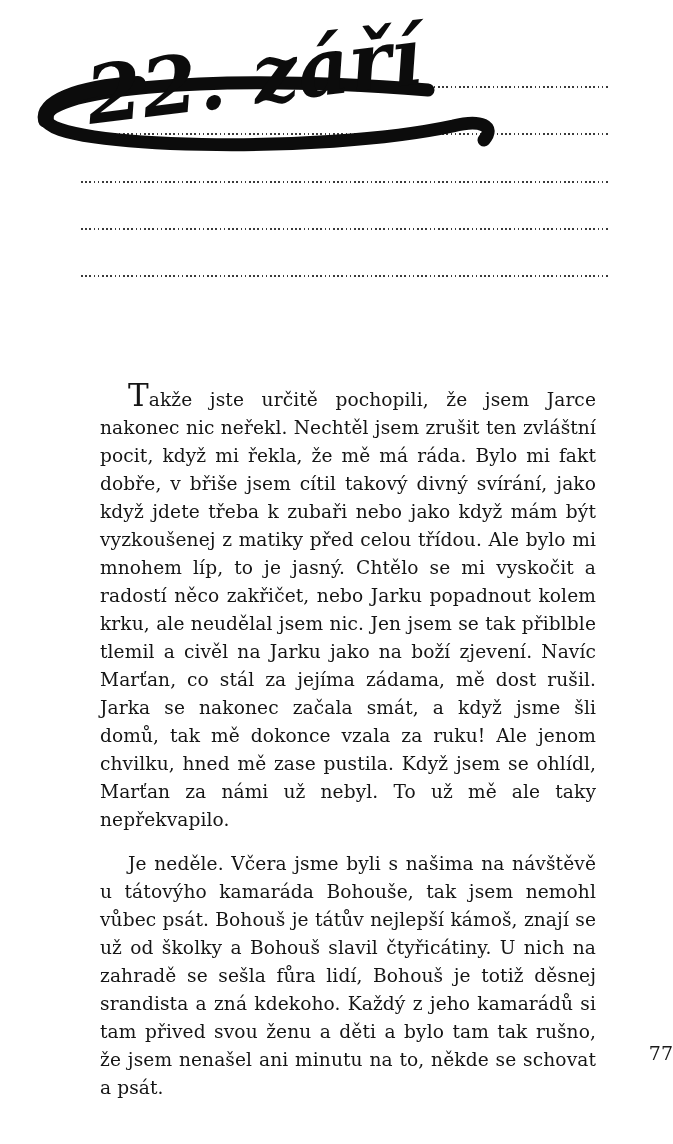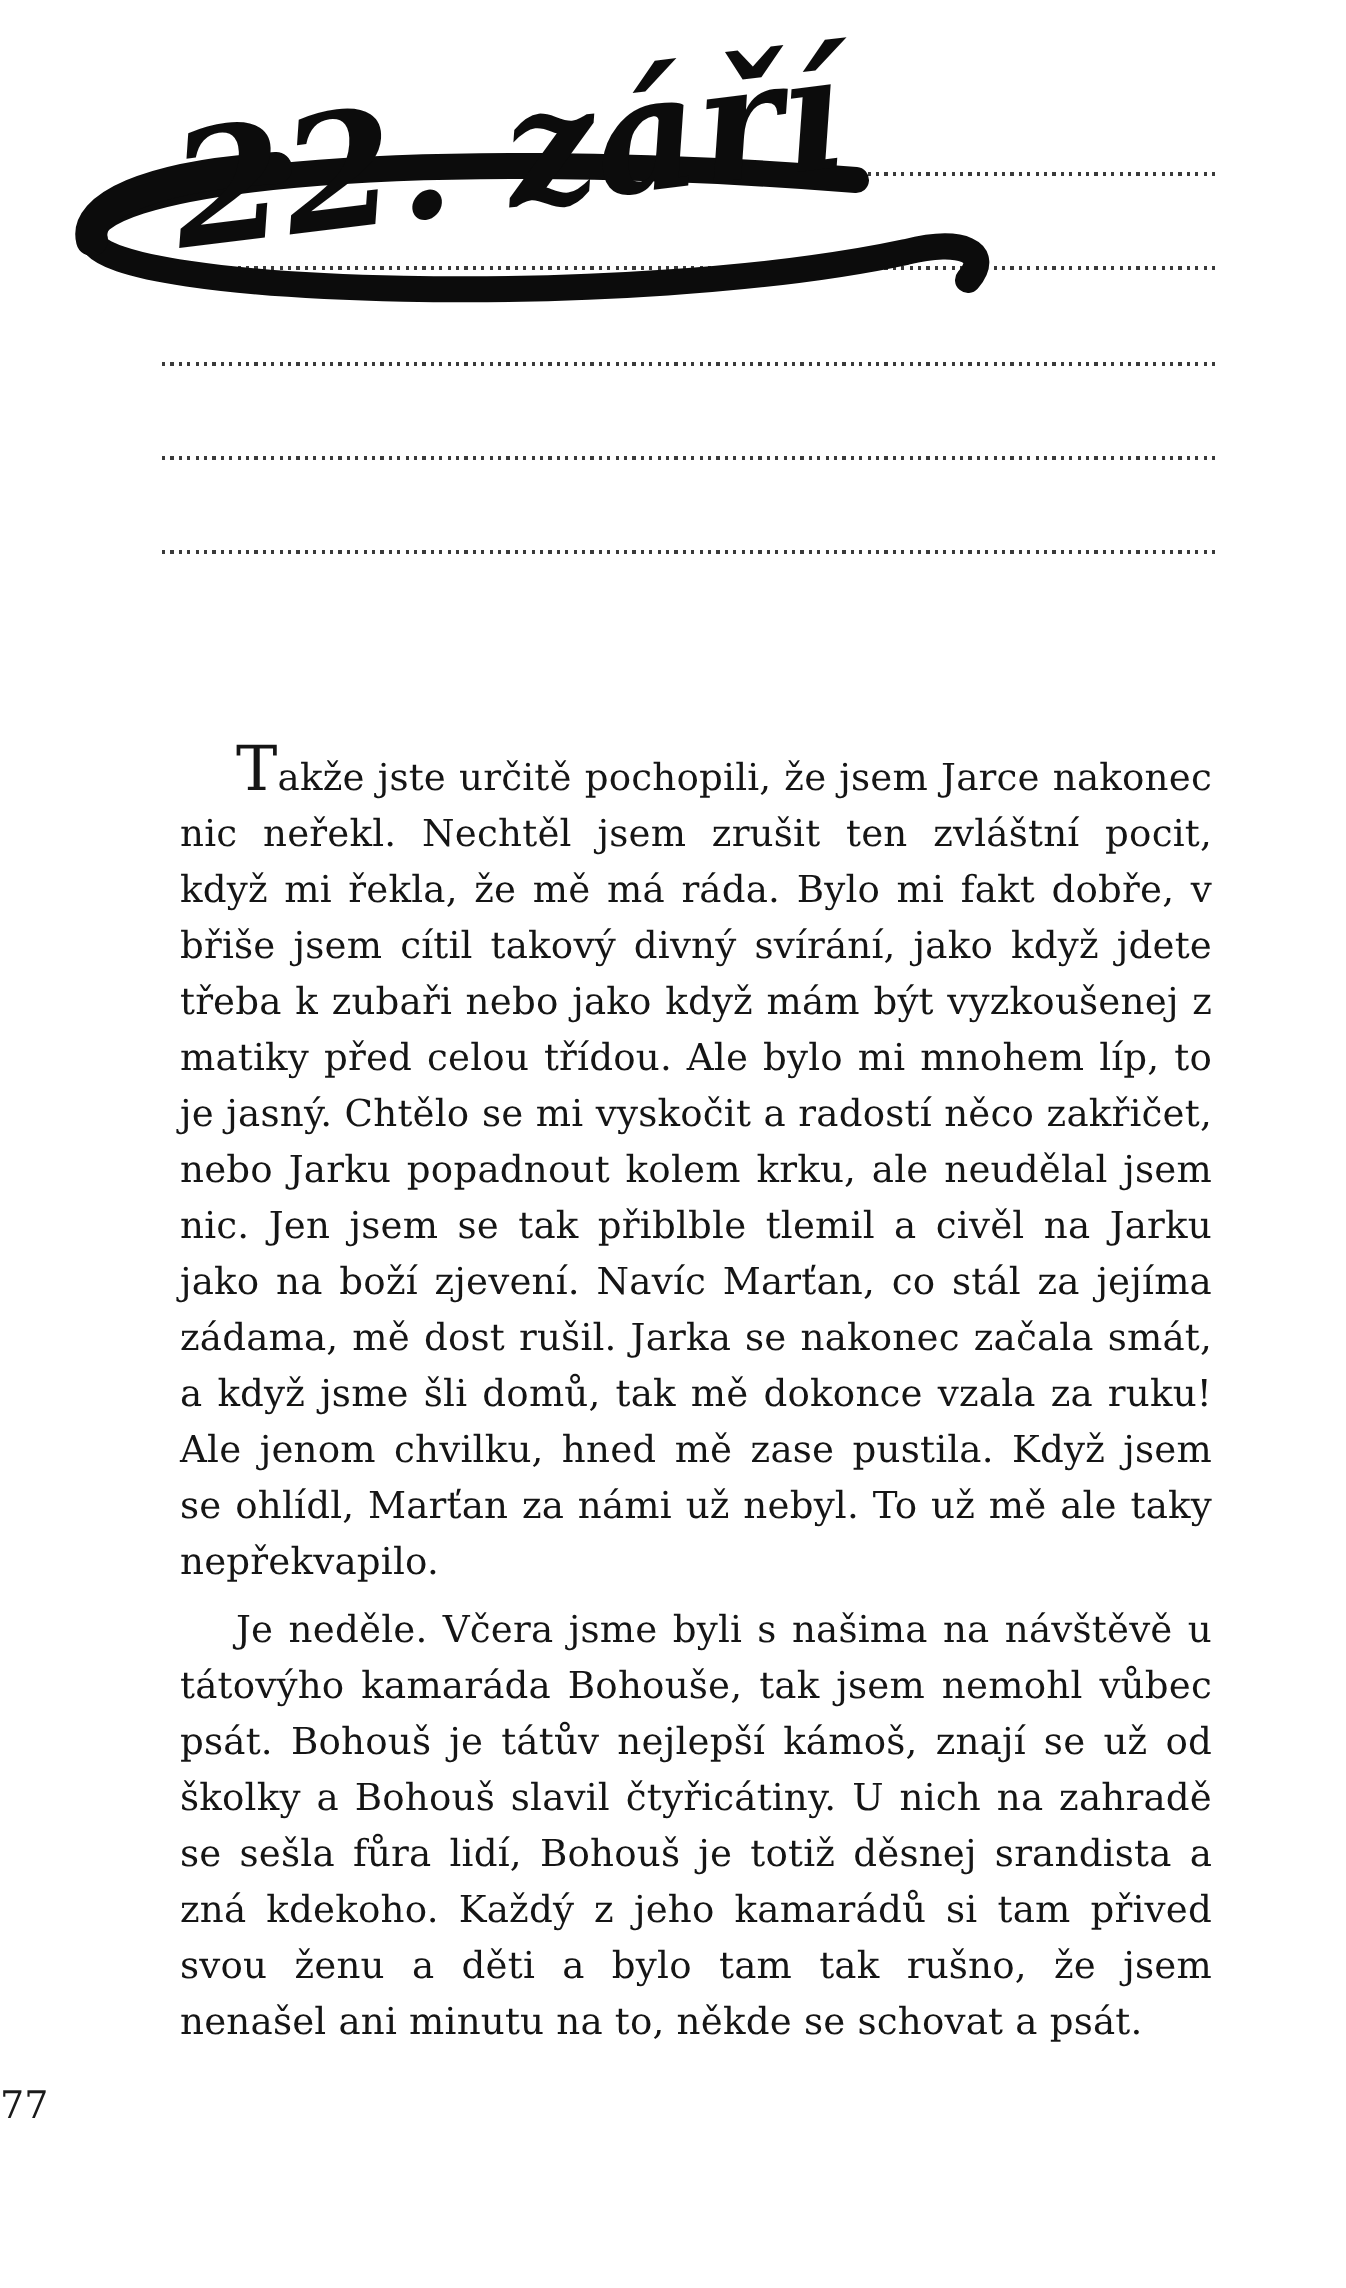--- a/index.html
+++ b/index.html
@@ -58,35 +58,35 @@
     position: absolute;
     top: 364px;
     left: 84px;
     width: 528px;
     font-size: 18.6px;
     line-height: 28px;
     text-align: justify;
     letter-spacing: 0.1px;
   }
   .text-block p {
-    margin: 6px;
+    margin: 16px;
     text-indent: 28px;
   }
   .text-block p.first-para::first-letter {
     font-size: 31px;
     line-height: 1;
   }
 
   
   .page-number {
     position: absolute;
     top: 1042px;
     left: 0;
     width: 673px;
-    text-align: left;
+    text-align: right;
     font-size: 19px;
     color: #1a1a1a;
   }
 </style>
 </head>
 <body>
 
 <div class="page">
 
   <div class="ruled-line l1"></div>

